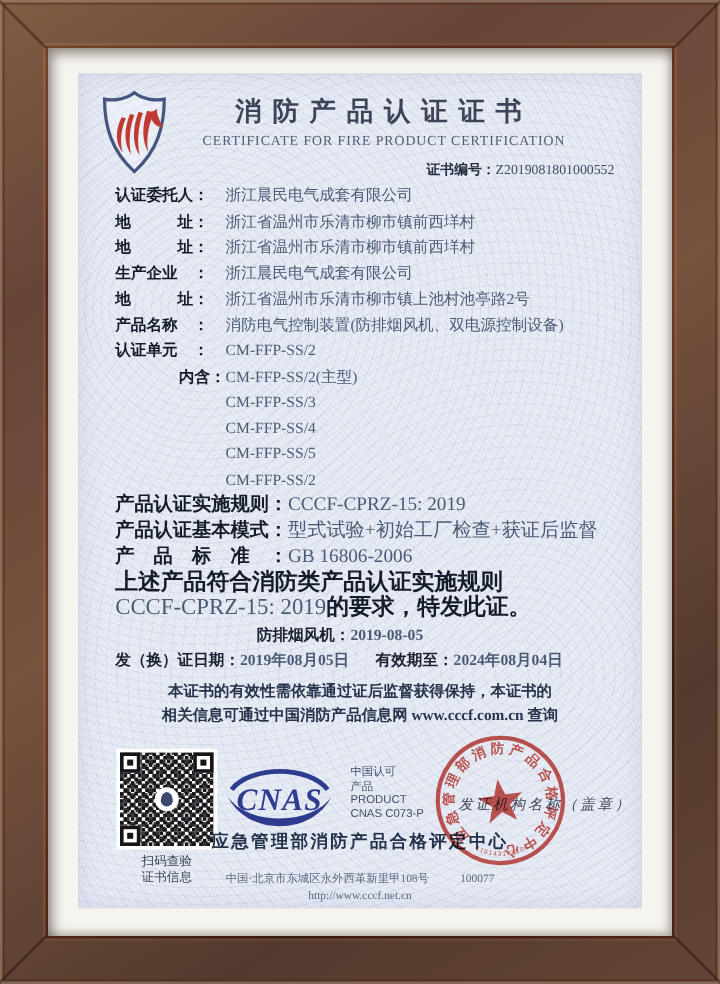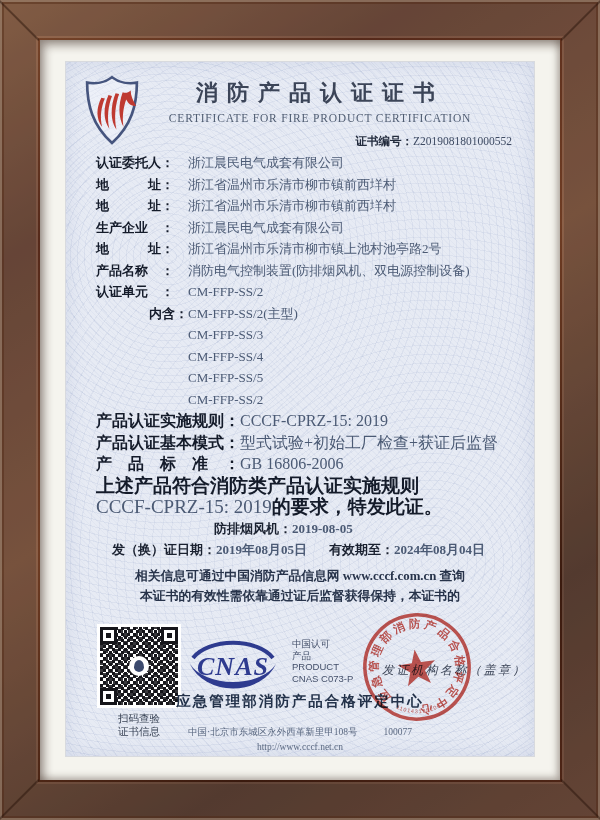--- a/index.html
+++ b/index.html
@@ -45,21 +45,21 @@
   .fields{padding:90px 30px 0 30px;}
   .row{display:flex;line-height:21.5px;font-size:13px;}
   .lbl{flex:0 0 92px;font-weight:700;color:#141b2a;white-space:pre;}
   .lbl.right{text-align:right;}
   .val{color:#4b5a74;white-space:pre;}
   .rrow .lbl2{font-weight:700;color:#141b2a;white-space:pre;}
   .rrow{line-height:21.5px;font-size:16px;}
   .statement{line-height:21.5px;font-size:19px;font-weight:700;color:#141b2a;}
   .statement .val{font-weight:400;}
   .firstissue{line-height:21.5px;font-size:13px;margin-left:118px;font-weight:700;}
-  .issue{line-height:21.5px;font-size:13px;margin-left:16px;font-weight:700;}
+  .issue{line-height:21.5px;font-size:13px;margin-left:0;font-weight:700;}
   .issue .gap{display:inline-block;width:22px;}
   .notice{margin-top:5px;text-align:center;font-size:12.8px;line-height:20.5px;
     font-weight:600;color:#27334a;}
 
   
   .qr{position:absolute;left:34px;top:565px;width:78px;height:78px;background:#fff;
     background-image:
       repeating-conic-gradient(#15151a 0% 25%, transparent 0% 50%),
       repeating-conic-gradient(rgba(21,21,26,.85) 0% 25%, transparent 0% 50%);
     background-size:6px 6px, 10px 8px;background-position:0 0, 3px 2px;
@@ -166,22 +166,22 @@
           <div class="rrow"><span class="lbl2">产品认证实施规则：</span><span class="val">CCCF-CPRZ-15: 2019</span></div>
           <div class="rrow"><span class="lbl2">产品认证基本模式：</span><span class="val">型式试验+初始工厂检查+获证后监督</span></div>
           <div class="rrow"><span class="lbl2">产　品　标　准　：</span><span class="val">GB 16806-2006</span></div>
 
           <div class="statement"><span>上述产品符合消防类产品认证实施规则</span><span class="val">CCCF-CPRZ-15: 2019</span><span>的要求，特发此证。</span></div>
 
           <div class="firstissue"><span>防排烟风机：</span><span class="val">2019-08-05</span></div>
           <div class="issue"><span>发（换）证日期：</span><span class="val">2019年08月05日</span><span class="gap"></span><span>有效期至：</span><span class="val">2024年08月04日</span></div>
 
           <div class="notice">
+            <div>本证书的有效性需依靠通过证后监督获得保持，本证书的</div>
             <div>相关信息可通过中国消防产品信息网 www.cccf.com.cn 查询</div>
-            <div>本证书的有效性需依靠通过证后监督获得保持，本证书的</div>
           </div>
         </div>
 
         <div class="qr">
           <div class="finder tl"></div>
           <div class="finder tr"></div>
           <div class="finder bl"></div>
           <div class="qrcenter">
               <span></span>
             </div>

